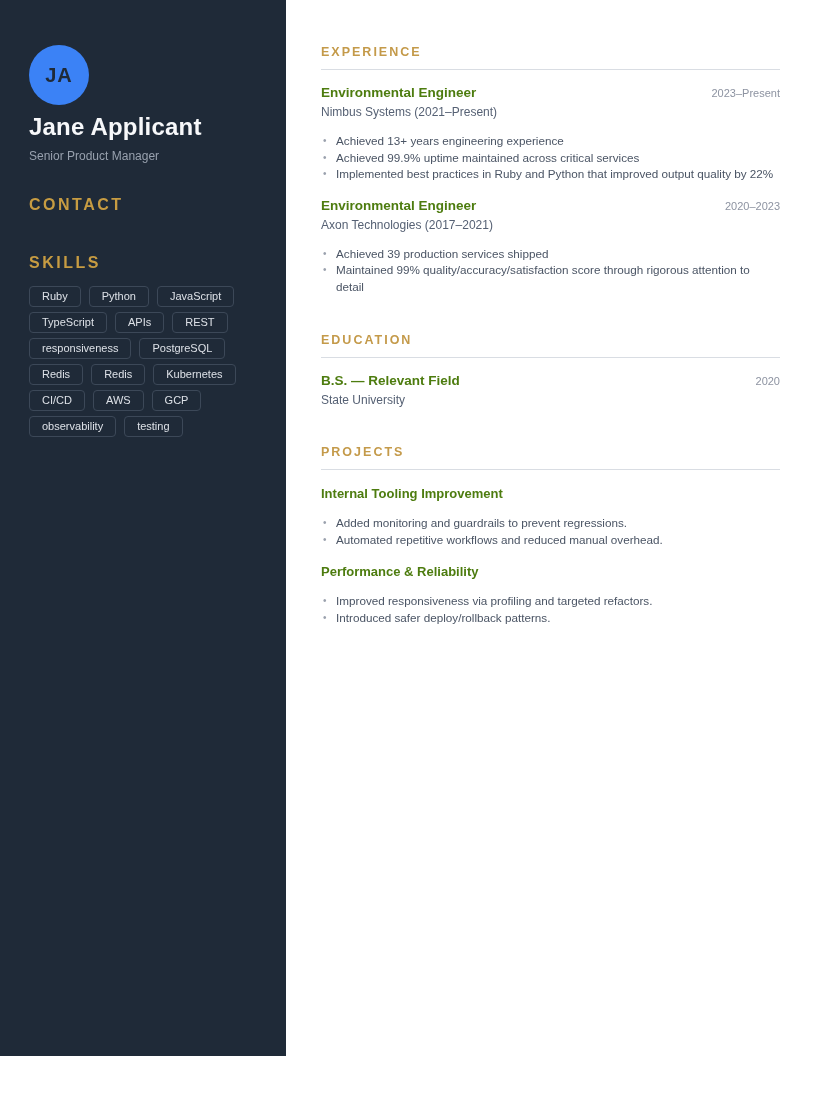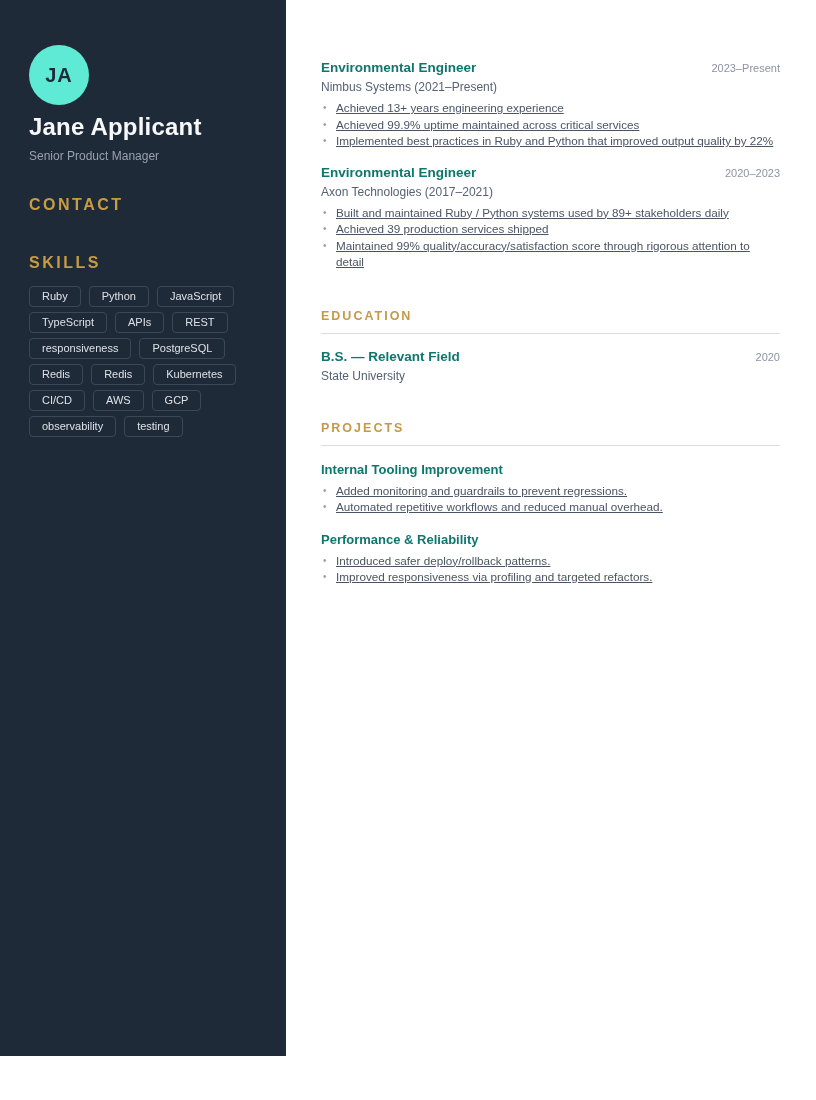--- a/index.html
+++ b/index.html
@@ -12,21 +12,21 @@
 
   
   .sidebar {
     position: absolute; left: 0; top: 0;
     width: 286px; height: 1056px;
     background: #1f2a38;
     padding: 45px 28px 0 29px;
   }
   .avatar {
     width: 60px; height: 60px; border-radius: 50%;
-    background: #5eead4;
+    background: #3b82f6;
     display: flex; align-items: center; justify-content: center;
     color: #1f2a38; font-size: 20px; font-weight: bold; letter-spacing: 1px;
   }
   .name {
     margin-top: 8px;
     color: #f7f8fa; font-size: 24px; font-weight: bold; letter-spacing: 0.2px;
   }
   .subtitle { margin-top: 8px; color: #98a1ae; font-size: 12px; }
   .side-heading {
     color: #c79c42; font-size: 16px; font-weight: bold; letter-spacing: 2.5px;
@@ -50,24 +50,24 @@
     color: #4a5464;
   }
   .section { margin-bottom: 38px; }
   .section-heading {
     color: #c49a4a; font-size: 12.5px; font-weight: bold; letter-spacing: 2px;
     padding-bottom: 10px;
     border-bottom: 1px solid #d9dde3;
   }
   .entry { margin-top: 15px; }
   .entry-header { display: flex; justify-content: space-between; align-items: baseline; }
-  .entry-title { color: #0f766e; font-size: 13.5px; font-weight: bold; }
+  .entry-title { color: #4d7c0f; font-size: 13.5px; font-weight: bold; }
   .entry-date { color: #8d93a1; font-size: 11px; white-space: nowrap; }
   .entry-company { margin-top: 5px; color: #566174; font-size: 12px; }
-  ul.bullets { list-style: none; margin-top: 6px; text-decoration: underline; }
+  ul.bullets { list-style: none; margin-top: 14px; }
   ul.bullets li {
     position: relative;
     padding-left: 15px;
     color: #4a5464; font-size: 11.7px;
     line-height: 16.5px;
   }
   ul.bullets li::before {
     content: "\2022";
     position: absolute; left: 2px; top: 0;
     color: #9aa1ad; font-size: 10px; line-height: 16.5px;
@@ -106,20 +106,21 @@
       <span class="tag">AWS</span>
       <span class="tag">GCP</span>
       <span class="tag">observability</span>
       <span class="tag">testing</span>
     </div>
   </aside>
 
   <main class="main">
 
     <section class="section">
+      <div class="section-heading">EXPERIENCE</div>
 
       <div class="entry">
         <div class="entry-header">
           <span class="entry-title">Environmental Engineer</span>
           <span class="entry-date">2023–Present</span>
         </div>
         <div class="entry-company">Nimbus Systems (2021–Present)</div>
         <ul class="bullets">
           <li>Achieved 13+ years engineering experience</li>
           <li>Achieved 99.9% uptime maintained across critical services</li>
@@ -127,21 +128,20 @@
         </ul>
       </div>
 
       <div class="entry">
         <div class="entry-header">
           <span class="entry-title">Environmental Engineer</span>
           <span class="entry-date">2020–2023</span>
         </div>
         <div class="entry-company">Axon Technologies (2017–2021)</div>
         <ul class="bullets">
-          <li>Built and maintained Ruby / Python systems used by 89+ stakeholders daily</li>
           <li>Achieved 39 production services shipped</li>
           <li>Maintained 99% quality/accuracy/satisfaction score through rigorous attention to detail</li>
         </ul>
       </div>
     </section>
 
     <section class="section">
       <div class="section-heading">EDUCATION</div>
       <div class="entry">
         <div class="entry-header">
@@ -159,20 +159,20 @@
         <div class="entry-title">Internal Tooling Improvement</div>
         <ul class="bullets">
           <li>Added monitoring and guardrails to prevent regressions.</li>
           <li>Automated repetitive workflows and reduced manual overhead.</li>
         </ul>
       </div>
 
       <div class="entry project">
         <div class="entry-title">Performance &amp; Reliability</div>
         <ul class="bullets">
+          <li>Improved responsiveness via profiling and targeted refactors.</li>
           <li>Introduced safer deploy/rollback patterns.</li>
-          <li>Improved responsiveness via profiling and targeted refactors.</li>
         </ul>
       </div>
     </section>
 
   </main>
 </div>
 
 </body></html>

